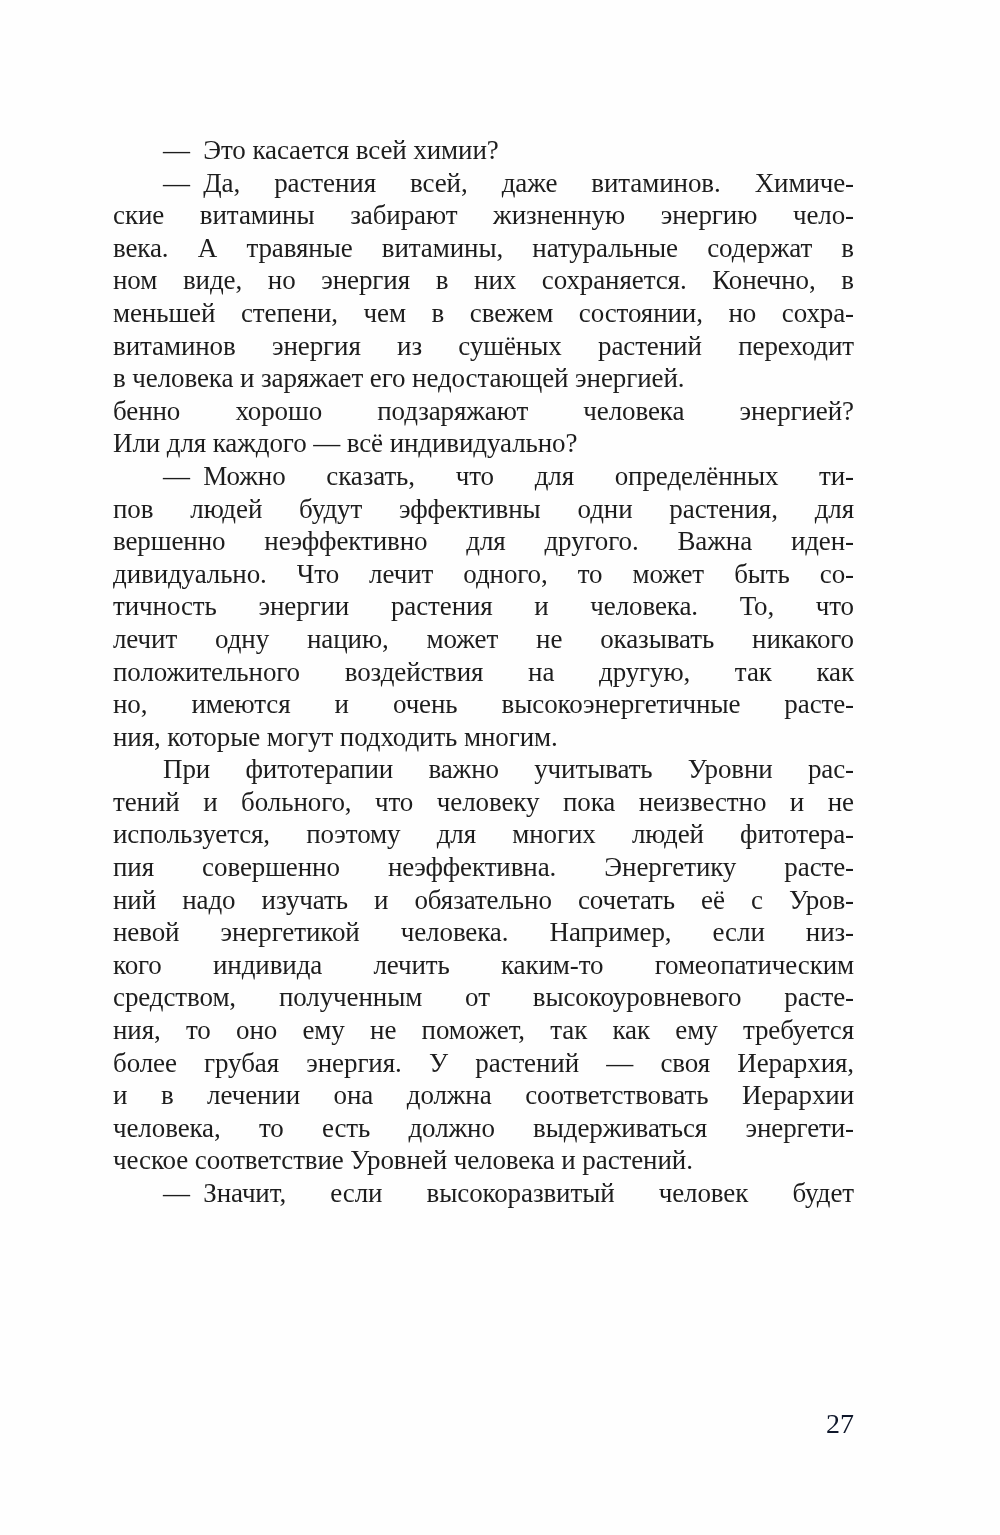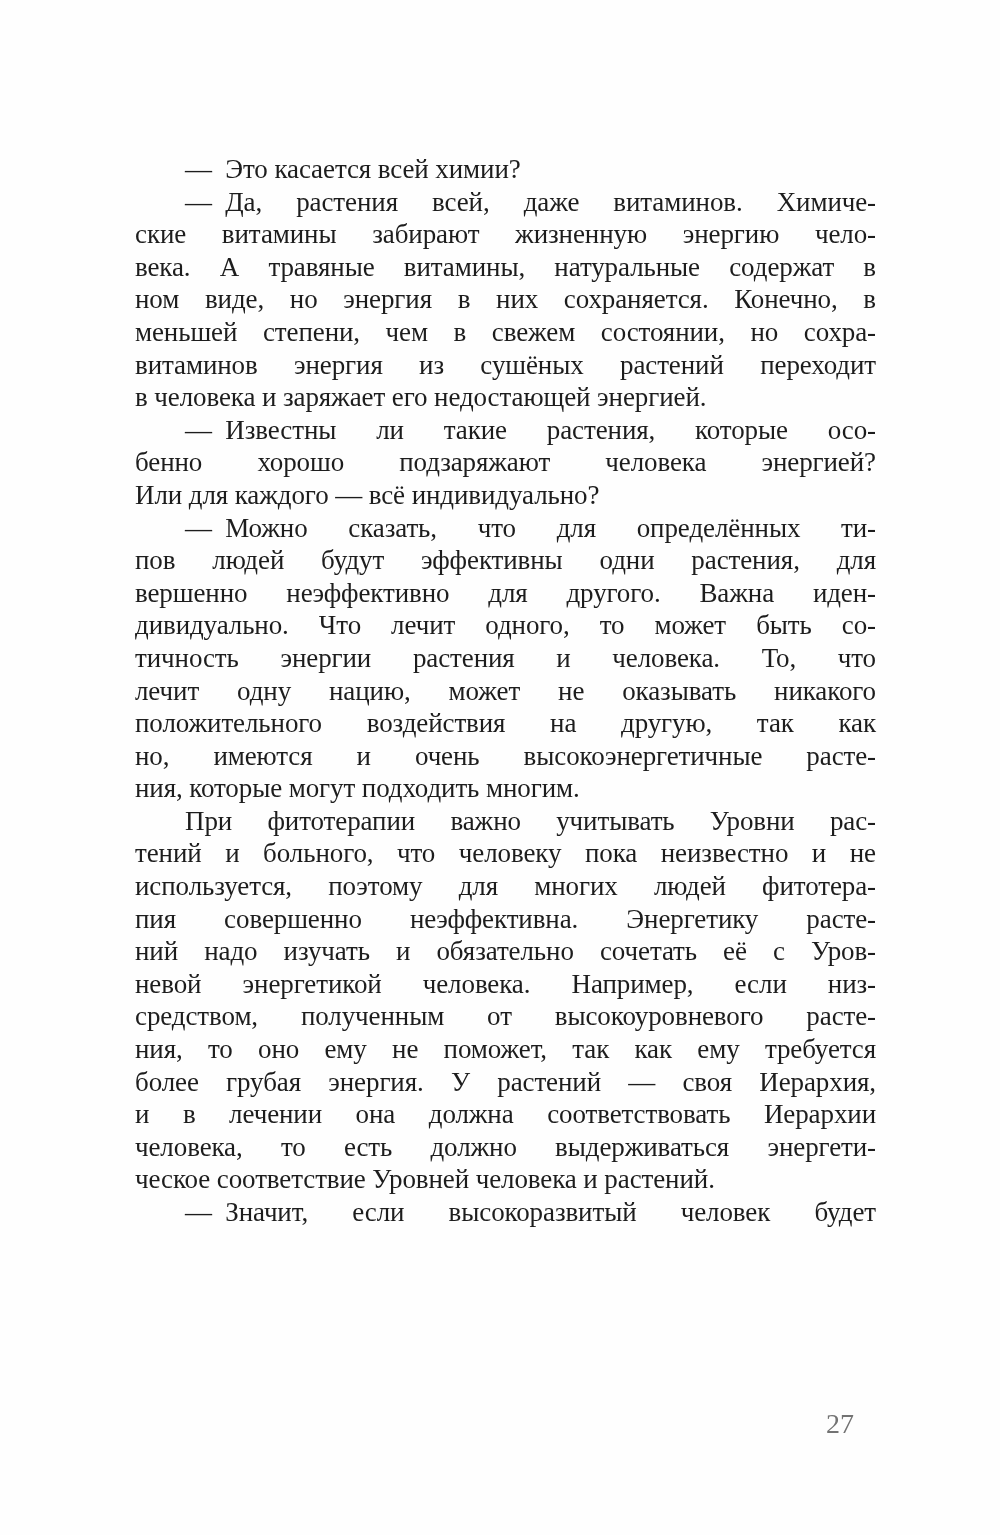--- a/index.html
+++ b/index.html
@@ -15,24 +15,23 @@
     font-family: "Liberation Serif", "DejaVu Serif", serif;
   }
   .page {
     position: absolute;
     inset: 0;
     background: #fefefe;
   }
   .text-block {
     position: absolute;
     left: 113px;
-    top: 153px;
+    top: 134px;
     width: 741px;
     color: #1d1d1d;
-    margin-left: 22px;
   }
   .text-line {
     font-size: 27px;
     line-height: 32.6px;
     height: 32.6px;
     white-space: nowrap;          
     white-space: normal;
     text-align: justify;
     text-align-last: justify;
     text-justify: inter-word;
@@ -43,55 +42,55 @@
   }
   .text-line.endpara {
     text-align-last: left;
   }
   .page-number {
     position: absolute;
     top: 1408px;
     right: 146px;
     font-size: 28px;
     line-height: 32px;
-    color: #737373;
+    color: #0f172a;
     text-align: left;
   }
 </style>
 </head>
 <body>
 
 <div class="page">
   <div class="text-block" id="text-block">
       <div class="text-line first endpara">— Это касается всей химии?</div>
       <div class="text-line first">— Да, растения всей, даже витаминов. Химиче-</div>
       <div class="text-line">ские витамины забирают жизненную энергию чело-</div>
       <div class="text-line">века. А травяные витамины, натуральные содержат в</div>
       <div class="text-line">ном виде, но энергия в них сохраняется. Конечно, в</div>
       <div class="text-line">меньшей степени, чем в свежем состоянии, но сохра-</div>
       <div class="text-line">витаминов энергия из сушёных растений переходит</div>
       <div class="text-line endpara">в человека и заряжает его недостающей энергией.</div>
-      <div class="text-line first">— Известны ли такие растения, которые осо-</div>
       <div class="text-line">бенно хорошо подзаряжают человека энергией?</div>
       <div class="text-line endpara">Или для каждого — всё индивидуально?</div>
       <div class="text-line first">— Можно сказать, что для определённых ти-</div>
       <div class="text-line">пов людей будут эффективны одни растения, для</div>
       <div class="text-line">вершенно неэффективно для другого. Важна иден-</div>
       <div class="text-line">дивидуально. Что лечит одного, то может быть со-</div>
       <div class="text-line">тичность энергии растения и человека. То, что</div>
       <div class="text-line">лечит одну нацию, может не оказывать никакого</div>
       <div class="text-line">положительного воздействия на другую, так как</div>
       <div class="text-line">но, имеются и очень высокоэнергетичные расте-</div>
       <div class="text-line endpara">ния, которые могут подходить многим.</div>
       <div class="text-line first">При фитотерапии важно учитывать Уровни рас-</div>
       <div class="text-line">тений и больного, что человеку пока неизвестно и не</div>
       <div class="text-line">используется, поэтому для многих людей фитотера-</div>
       <div class="text-line">пия совершенно неэффективна. Энергетику расте-</div>
       <div class="text-line">ний надо изучать и обязательно сочетать её с Уров-</div>
       <div class="text-line">невой энергетикой человека. Например, если низ-</div>
+      <div class="text-line">кого индивида лечить каким-то гомеопатическим</div>
       <div class="text-line">средством, полученным от высокоуровневого расте-</div>
       <div class="text-line">ния, то оно ему не поможет, так как ему требуется</div>
       <div class="text-line">более грубая энергия. У растений — своя Иерархия,</div>
       <div class="text-line">и в лечении она должна соответствовать Иерархии</div>
       <div class="text-line">человека, то есть должно выдерживаться энергети-</div>
       <div class="text-line endpara">ческое соответствие Уровней человека и растений.</div>
       <div class="text-line first">— Значит, если высокоразвитый человек будет</div>
     </div>
   <div class="page-number">27</div>
 </div>

